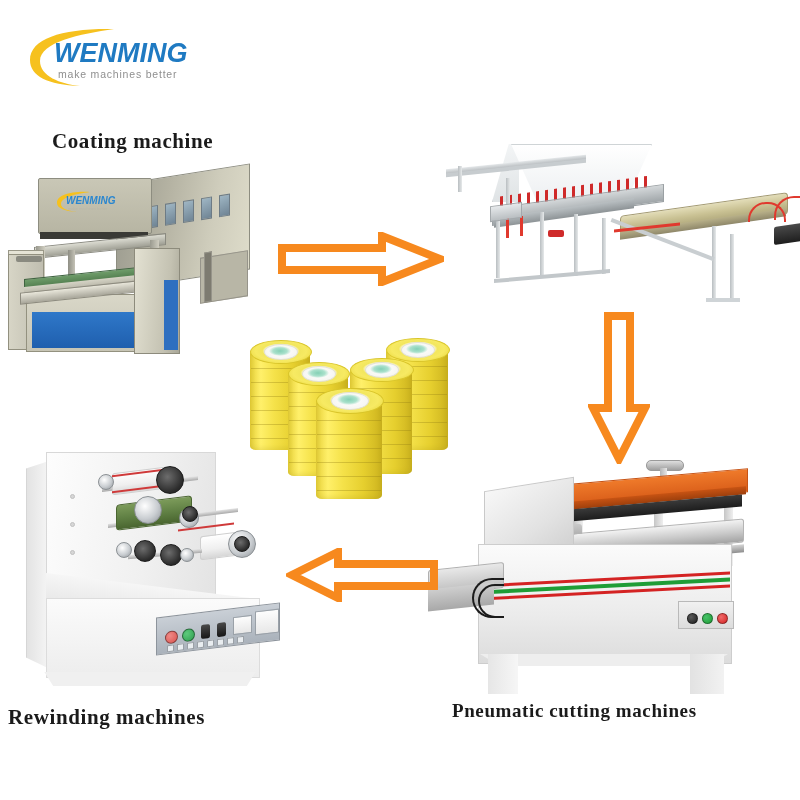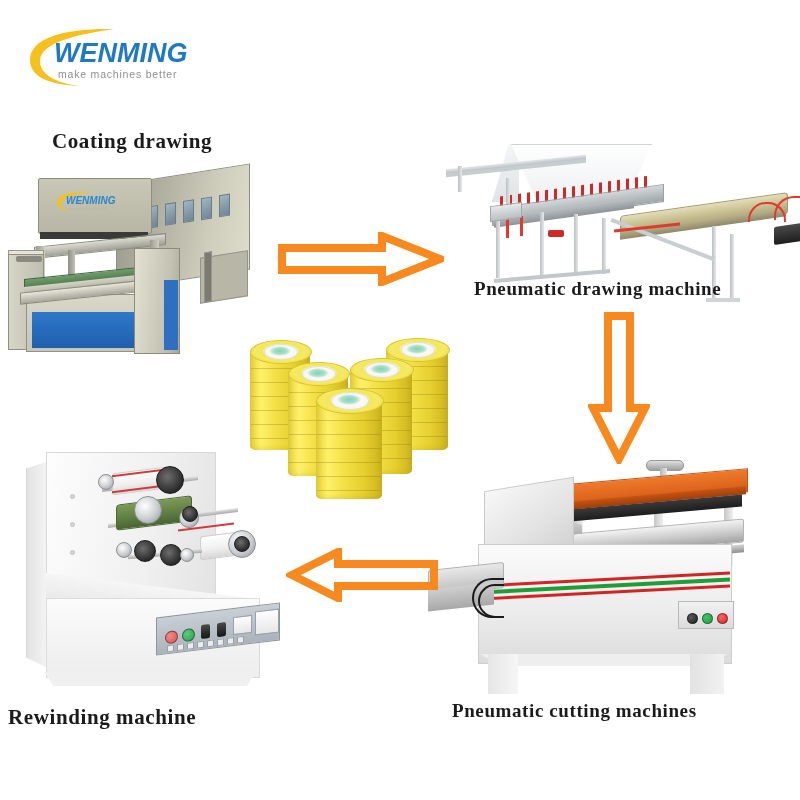--- a/index.html
+++ b/index.html
@@ -227,21 +227,21 @@
     <div class="abs c-belt"></div>
     <div class="abs c-belt2"></div>
     <div class="abs c-base"></div>
     <div class="abs c-blue"></div>
     <div class="abs c-roll-front"></div>
     <div class="abs c-rbox"></div>
     <div class="abs c-rbox-blue"></div>
     <div class="abs" style="left:12px;top:88px;width:26px;height:6px;background:#8a8a80;border-radius:2px;"></div>
   </div>
 
-  <div class="abs label lbl-coating">Coating drawing</div>
+  <div class="abs label lbl-coating">Coating machine</div>
 
   <div class="abs arrow ar-right">
     <svg width="166" height="54" viewBox="0 0 166 54">
       <path d="M4 16 L104 16 L104 4 L162 27 L104 50 L104 38 L4 38 Z" fill="none" stroke="#f7891e" stroke-width="8" stroke-linejoin="miter"></path>
     </svg>
   </div>
 
   <div class="abs drawing">
     <div class="abs d-hopper2"></div>
     <div class="abs d-hopper"></div>
@@ -290,21 +290,20 @@
 
     <div class="abs d-hose" style="left:330px;top:54px;width:40px;height:22px;border-bottom:none;border-radius:20px 20px 0 0;"></div>
     <div class="abs d-hose" style="left:304px;top:60px;width:34px;height:18px;border-bottom:none;border-radius:18px 18px 0 0;"></div>
     <div class="abs" style="left:170px;top:84px;width:66px;height:3px;background:#e0392e;transform:skewY(-6deg);"></div>
     <div class="abs" style="left:62px;top:72px;width:3px;height:24px;background:#e0392e;"></div>
     <div class="abs" style="left:76px;top:74px;width:3px;height:20px;background:#e0392e;"></div>
     <div class="abs" style="left:104px;top:88px;width:16px;height:7px;background:#cf2a2a;border-radius:2px;"></div>
     <div class="abs" style="left:46px;top:62px;width:30px;height:14px;background:linear-gradient(180deg,#e6e9eb,#b9bec1);border:1px solid #a4a9ac;transform:skewY(-8deg);"></div>
   </div>
 
-  <div class="abs label lbl-drawing">Pneumatic drawing machine</div>
 
   <div class="abs arrow ar-down">
     <svg width="62" height="152" viewBox="0 0 62 152">
       <path d="M20 4 L42 4 L42 96 L57 96 L31 147 L5 96 L20 96 Z" fill="none" stroke="#f7891e" stroke-width="8" stroke-linejoin="miter"></path>
     </svg>
   </div>
 
   <div class="abs tapes">
 
     <div class="stack" style="left:4px;top:4px;width:60px;height:112px;">
@@ -478,15 +477,15 @@
           <i></i>
           <i></i>
           <i></i>
           <i></i>
       </div>
     </div>
 
     <div class="abs rw-foot"></div>
   </div>
 
-  <div class="abs label lbl-rewind">Rewinding machine</div>
+  <div class="abs label lbl-rewind">Rewinding machines</div>
 
 </div>
 
 </body></html>

